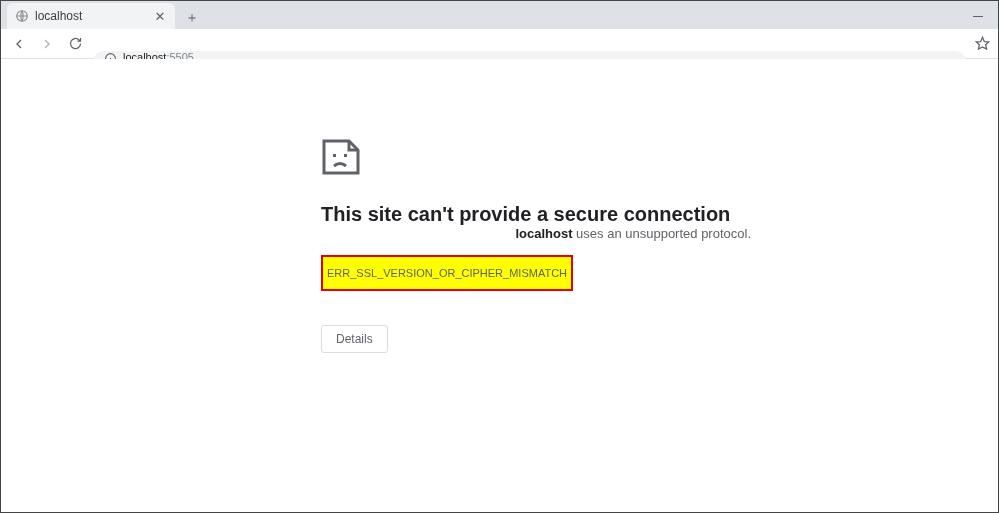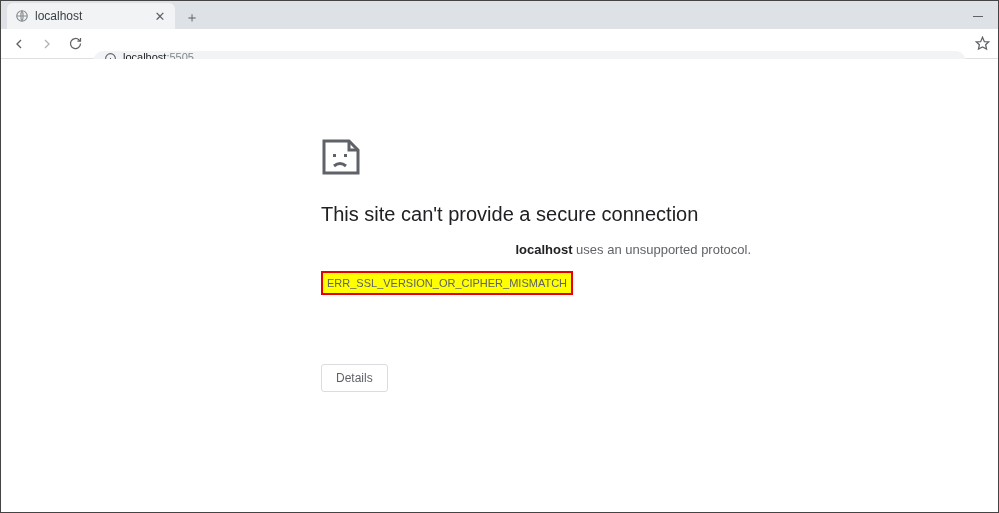--- a/index.html
+++ b/index.html
@@ -23,25 +23,25 @@
     .omnibox { flex: 1; height: 22px; background: #f1f3f4; border-radius: 11px; display: flex; align-items: flex-start; padding: 0 10px; gap: 6px; font-size: 11px; color: #5f6368; margin-top: 37px; }
     .omnibox-icon { width: 14px; height: 14px; display:flex; align-items:center; justify-content:center; }
     .omnibox-text { color: #202124; }
     .omnibox-text .dim { color: #80868b; }
     .star { width: 16px; height: 16px; color: #5f6368; cursor: pointer; display:flex; align-items:center; justify-content:center; }
 
     
     .page { position: relative; padding: 80px 0 0 0; width: 100%; height: calc(100% - 58px); background: #fff; }
     .error-wrap { width: 430px; margin-left: 320px; }
     .sad-icon { width: 40px; height: 36px; margin-bottom: 28px; }
-    .error-title { font-size: 20px; color: #202124; font-weight: 400; margin-bottom: 16px; }
+    .error-title { font-size: 20px; color: #202124; font-weight: 700; }
     .error-sub { font-size: 13px; color: #5f6368; margin-bottom: 14px; text-align: right; }
     .error-sub b { color: #202124; font-weight: 600; }
-    .error-code-box { display:inline-block; padding: 4px 4px; background: #ffff00; border: 2px solid #e60000; font-size: 11px; color: #5f6368; margin-bottom: 34px; }
-    .details-btn { font-size: 12px; color: #5f6368; background: #fff; border: 1px solid #dadce0; border-radius: 3px; padding: 6px 14px; cursor: pointer; margin-top: 35px; }
+    .error-code-box { display:inline-block; padding: 10px 4px; background: #ffff00; border: 2px solid #e60000; font-size: 11px; color: #5f6368; margin-bottom: 34px; }
+    .details-btn { font-size: 12px; color: #5f6368; background: #fff; border: 1px solid #dadce0; border-radius: 3px; padding: 6px 14px; cursor: pointer; }
   </style>
 </head>
 <body>
 
 <div class="tabstrip">
   <div class="tab">
     <span class="favicon">
       <svg viewBox="0 0 24 24" width="14" height="14" fill="none" stroke="#8a8d91" stroke-width="2">
         <circle cx="12" cy="12" r="9"></circle>
         <path d="M3 12h18M12 3c2.5 3 2.5 15 0 18M12 3c-2.5 3-2.5 15 0 18"></path>

